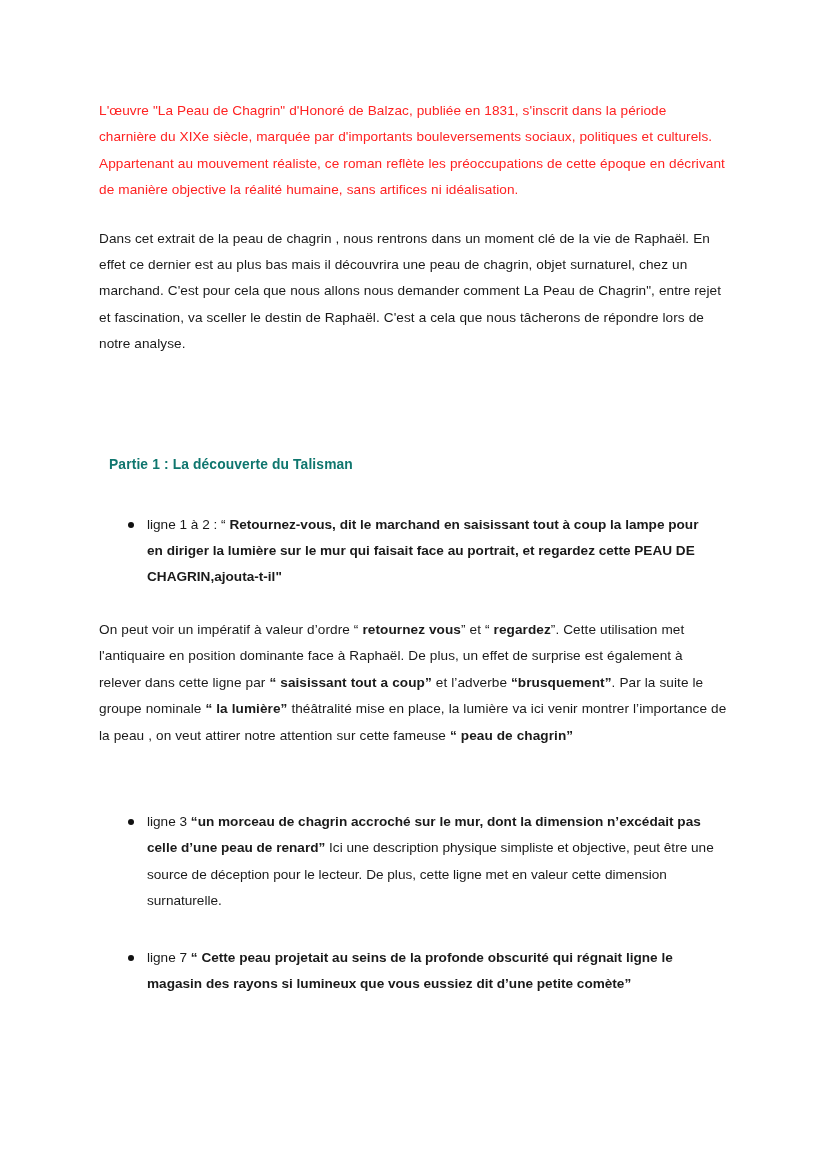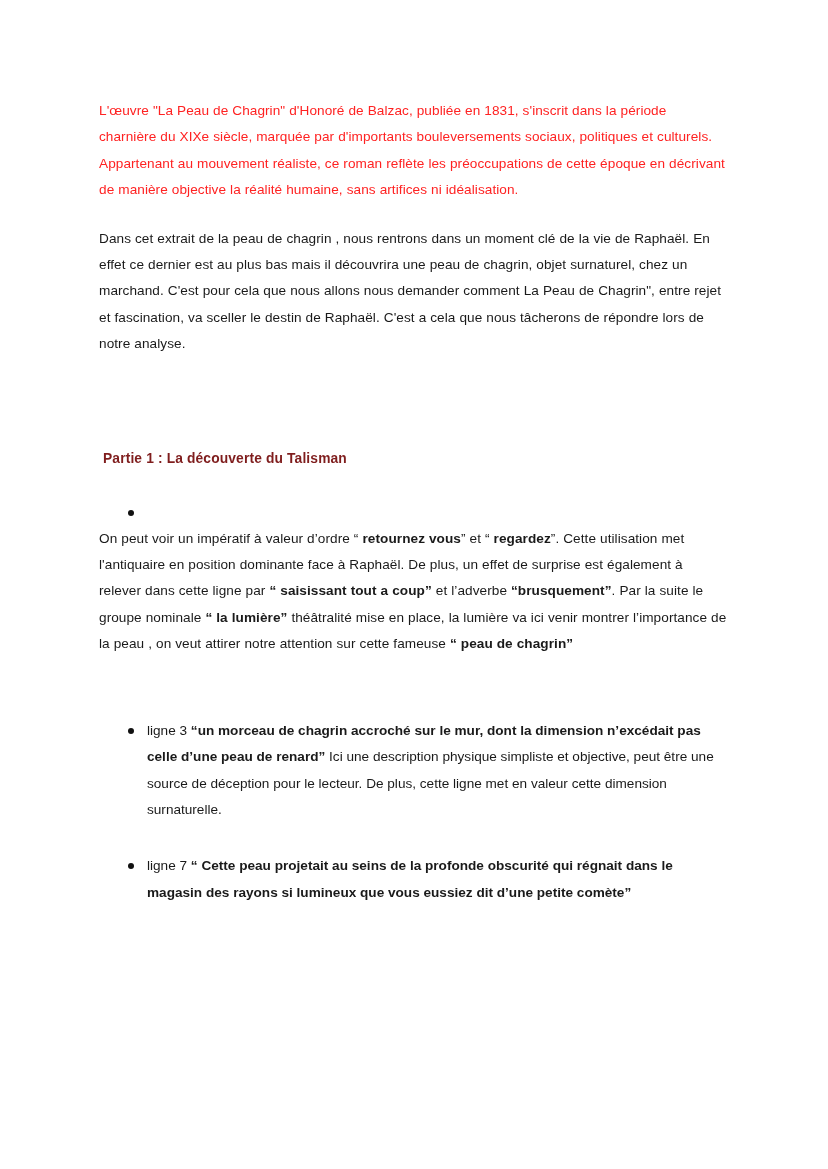--- a/index.html
+++ b/index.html
@@ -43,25 +43,25 @@
     color: #ff2222;
   }
 
   .spacer-sm { height: 22px; }
   .spacer-md { height: 24px; }
   .spacer-lg { height: 62px; }
   .spacer-xl { height: 26px; }
   .spacer-bullet-lg { height: 30px; }
 
   h2.section-heading {
-    margin: 4px;
+    margin: 10px;
     font-size: 13.8px;
     line-height: 22px;
     font-weight: bold;
-    color: #7f1d1d;
+    color: #0f766e;
     letter-spacing: 0.01em;
   }
 
   ul.bullets {
     margin: 0;
     padding: 0;
     list-style: none;
   }
 
   li.bullet {
@@ -114,20 +114,21 @@
     <div class="spacer-lg"></div>
 
     <h2 class="section-heading">Partie 1 : La découverte du Talisman</h2>
 
     <div class="spacer-xl"></div>
 
     <ul class="bullets">
 
       <li class="bullet">
         <span class="dot"></span>
+        <span class="btext w-bullet1"><span>ligne 1 à 2 : “ </span><span class="b">Retournez-vous, dit le marchand en saisissant tout à coup la lampe pour en diriger la lumière sur le mur qui faisait face au portrait, et regardez cette PEAU DE CHAGRIN,ajouta-t-il"</span></span>
       </li>
 
     </ul>
 
     <div class="spacer-xl"></div>
 
     <p class="para w-analysis"><span>On peut voir un impératif à valeur d’ordre “ </span><span class="b">retournez vous</span><span>” et  “ </span><span class="b">regardez</span><span>”. Cette utilisation met l'antiquaire en position dominante face à Raphaël. De plus, un effet de surprise est également à relever dans cette ligne par </span><span class="b">“ saisissant tout a coup”</span><span> et l’adverbe </span><span class="b">“brusquement”</span><span>. Par la suite le groupe nominale </span><span class="b">“ la lumière”</span><span> théâtralité mise en place, la lumière va ici venir montrer l’importance de la peau , on veut attirer notre attention sur cette fameuse </span><span class="bi">“ peau de chagrin”</span></p>
 
     <div class="spacer-bullet-lg"></div>
 
@@ -142,19 +143,19 @@
       </li>
 
     </ul>
 
     <div class="spacer-bullet-lg"></div>
 
     <ul class="bullets">
 
       <li class="bullet">
         <span class="dot"></span>
-        <span class="btext w-bullet4"><span>ligne 7 </span><span class="b">“ Cette peau projetait au seins de la profonde obscurité qui régnait dans le magasin des rayons si lumineux que vous eussiez dit d’une petite comète”</span></span>
+        <span class="btext w-bullet4"><span>ligne 7 </span><span class="b">“ Cette peau projetait au seins de la profonde obscurité qui régnait ligne le magasin des rayons si lumineux que vous eussiez dit d’une petite comète”</span></span>
       </li>
 
     </ul>
 
   </div>
 </div>
 
 </body></html>

